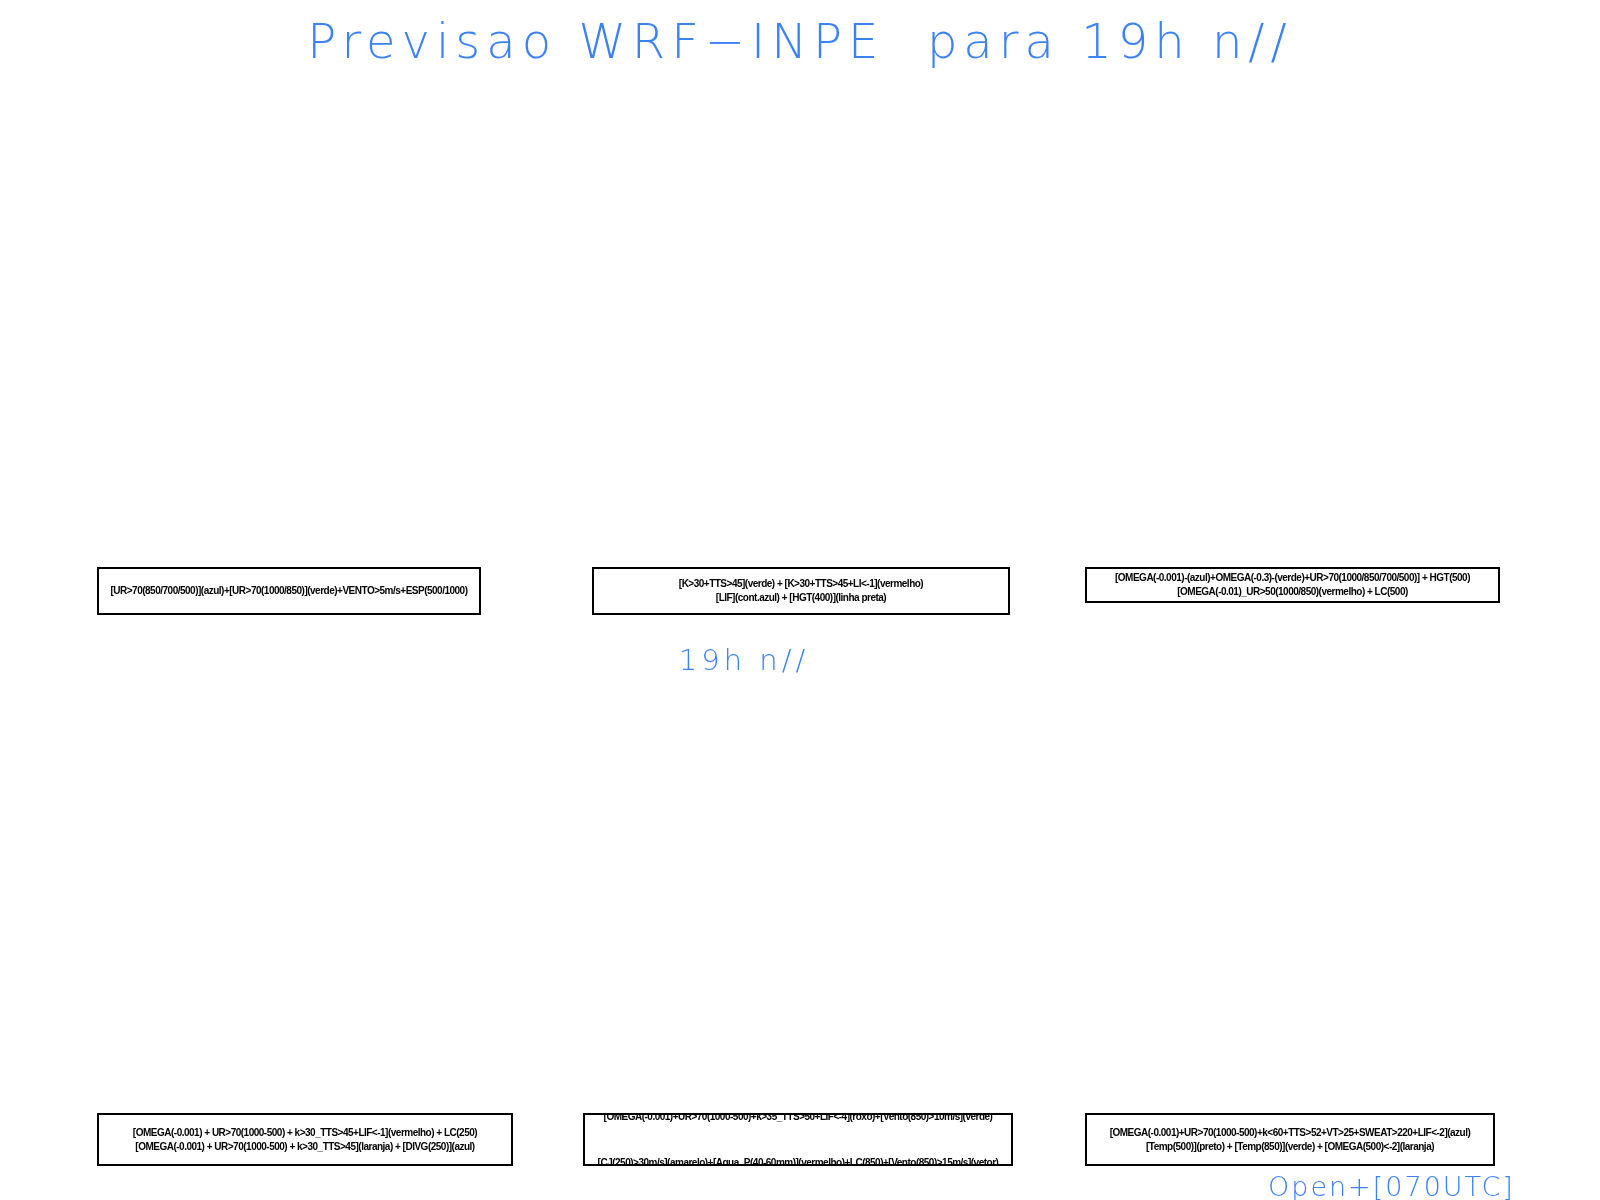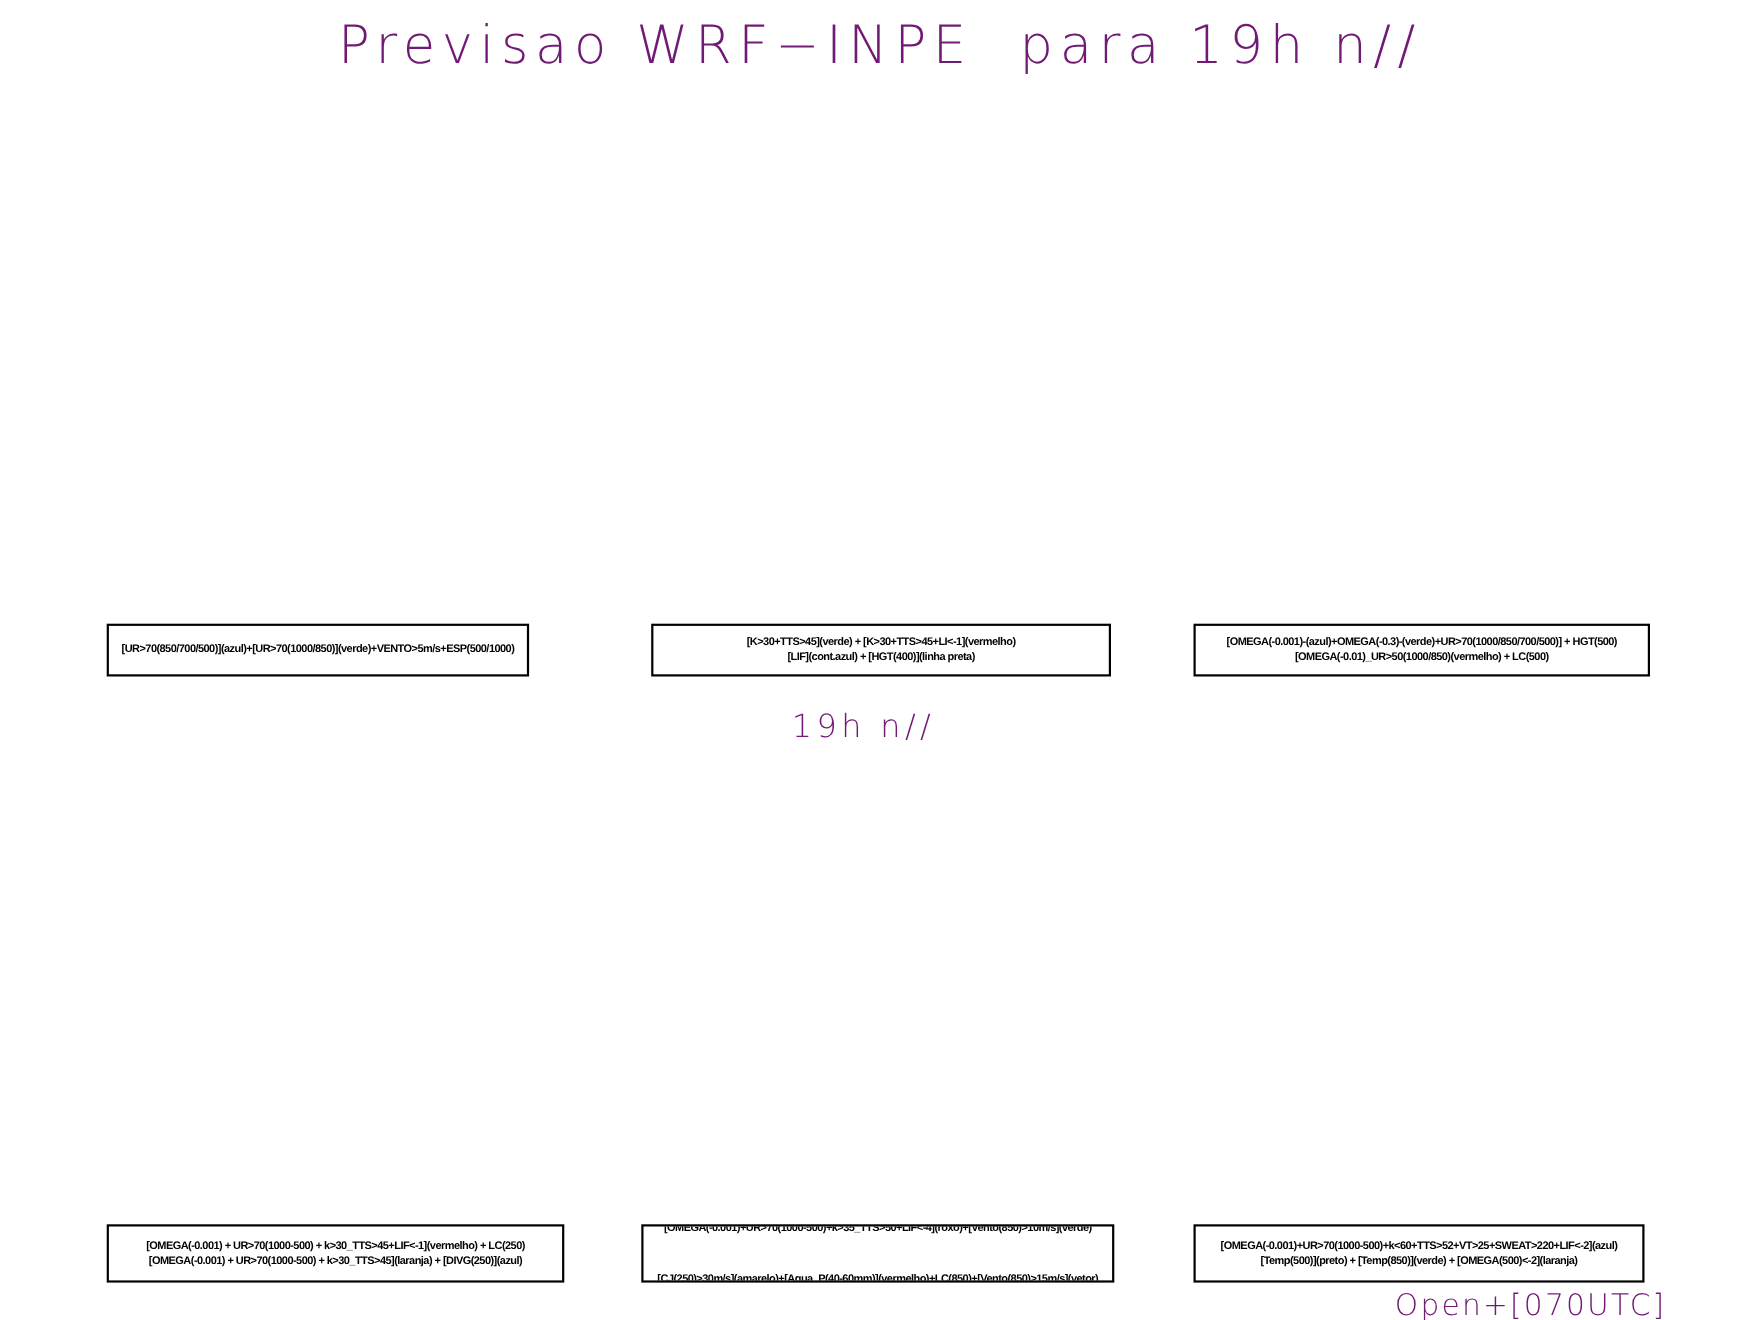--- a/index.html
+++ b/index.html
@@ -13,37 +13,37 @@
     height: 1200px;
     background: #ffffff;
     overflow: hidden;
     font-family: "DejaVu Sans", sans-serif;
     color: #000000;
   }
   
   .plotter-text {
     font-family: "DejaVu Sans", sans-serif;
     font-weight: 200;
-    color: #701a75;
+    color: #3b82f6;
     white-space: pre;
   }
   .title {
     position: absolute;
     top: 12px;
     left: 0;
     width: 100%;
     text-align: center;
     font-size: 48px;
     letter-spacing: 6px;
     line-height: 58px;
   }
   .center-label {
     position: absolute;
     top: 643px;
-    left: 785px;
+    left: 744px;
     transform: translateX(-50%);
     font-size: 29px;
     letter-spacing: 4px;
   }
   .footer-label {
     position: absolute;
     top: 1171px;
     left: 1268px;
     font-size: 27px;
     letter-spacing: 2px;
@@ -65,21 +65,21 @@
     font-weight: bold;
     font-size: 10px;
     letter-spacing: -0.5px;
     line-height: 14px;
     white-space: nowrap;
     text-align: center;
     color: #000000;
   }
   .panel-top-left     { left: 97px;   top: 567px;  width: 384px; height: 48px; }
   .panel-top-center   { left: 592px;  top: 567px;  width: 418px; height: 48px; }
-  .panel-top-right    { left: 1085px; top: 567px;  width: 415px; height: 48px; }
+  .panel-top-right    { left: 1085px; top: 567px;  width: 415px; height: 36px; }
   .panel-bottom-left  { left: 97px;   top: 1113px; width: 416px; height: 53px; justify-content: center; }
   .panel-bottom-center{ left: 583px;  top: 1113px; width: 430px; height: 53px; gap: 32px; }
   .panel-bottom-right { left: 1085px; top: 1113px; width: 410px; height: 53px; }
 </style>
 </head>
 <body>
 
 <div class="canvas">
 
   <div class="title plotter-text">Previsao WRF−INPE  para 19h n//</div>

